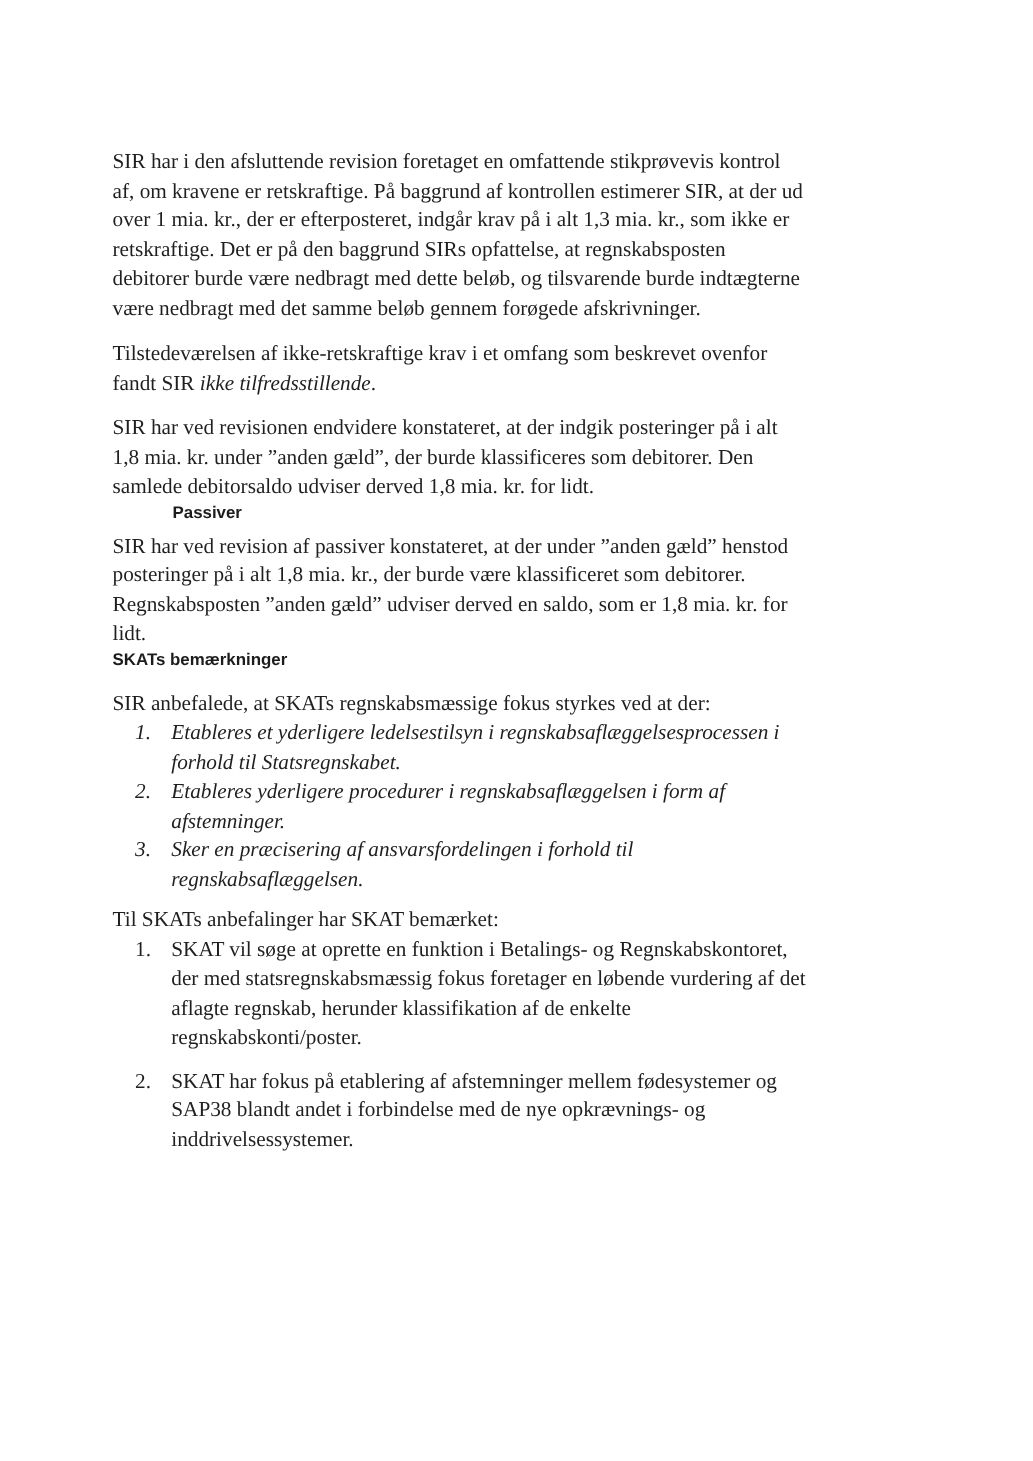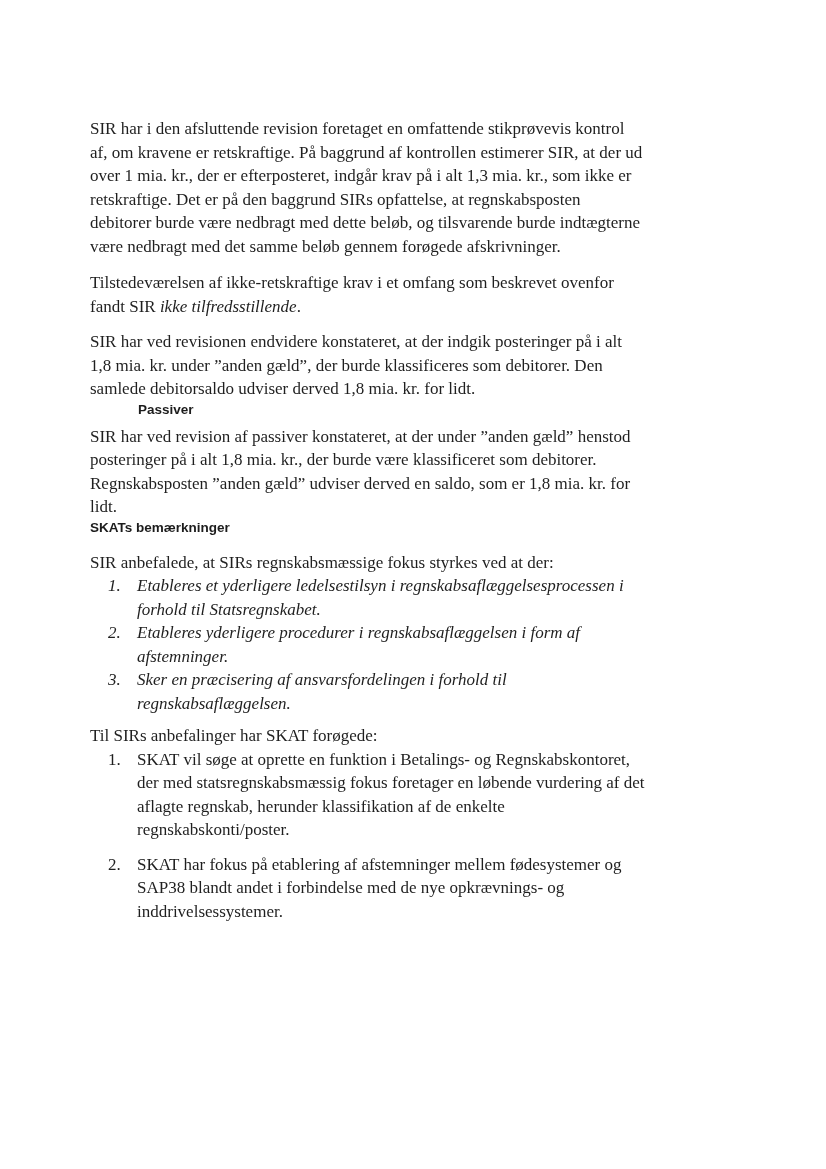--- a/index.html
+++ b/index.html
@@ -88,29 +88,29 @@
 
     <p class="para3">SIR har ved revisionen endvidere konstateret, at der indgik posteringer på i alt 1,8 mia. kr. under ”anden gæld”, der burde klassificeres som debitorer. Den samlede debitorsaldo udviser derved 1,8 mia. kr. for lidt.</p>
 
     <h3 class="heading h-passiver">Passiver</h3>
 
     <p class="para4">SIR har ved revision af passiver konstateret, at der under ”anden gæld” henstod posteringer på i alt 1,8 mia. kr., der burde være klassificeret som debitorer. Regnskabsposten ”anden gæld” udviser derved en saldo, som er 1,8 mia. kr. for lidt.</p>
 
     <h3 class="heading h-skat">SKATs bemærkninger</h3>
 
 
-    <p class="para6">SIR anbefalede, at SIRs regnskabsmæssige fokus styrkes ved at der:</p>
+    <p class="para6">SIR anbefalede, at SKATs regnskabsmæssige fokus styrkes ved at der:</p>
 
     <ol class="num-list list1">
       <li>Etableres et yderligere ledelsestilsyn i regnskabsaflæggelsesprocessen i forhold til Statsregnskabet.</li>
       <li>Etableres yderligere procedurer i regnskabsaflæggelsen i form af afstemninger.</li>
       <li>Sker en præcisering af ansvarsfordelingen i forhold til regnskabsaflæggelsen.</li>
     </ol>
 
-    <p class="para7">Til SIRs anbefalinger har SKAT forøgede:</p>
+    <p class="para7">Til SKATs anbefalinger har SKAT bemærket:</p>
 
     <ol class="num-list list2">
       <li>SKAT vil søge at oprette en funktion i Betalings- og Regnskabskontoret, der med statsregnskabsmæssig fokus foretager en løbende vurdering af det aflagte regnskab, herunder klassifikation af de enkelte regnskabskonti/poster.</li>
       <li>SKAT har fokus på etablering af afstemninger mellem fødesystemer og SAP38 blandt andet i forbindelse med de nye opkrævnings- og inddrivelsessystemer.</li>
     </ol>
 
   </div>
 
   <div class="footer">Side 17 / 35</div>
 </div>

